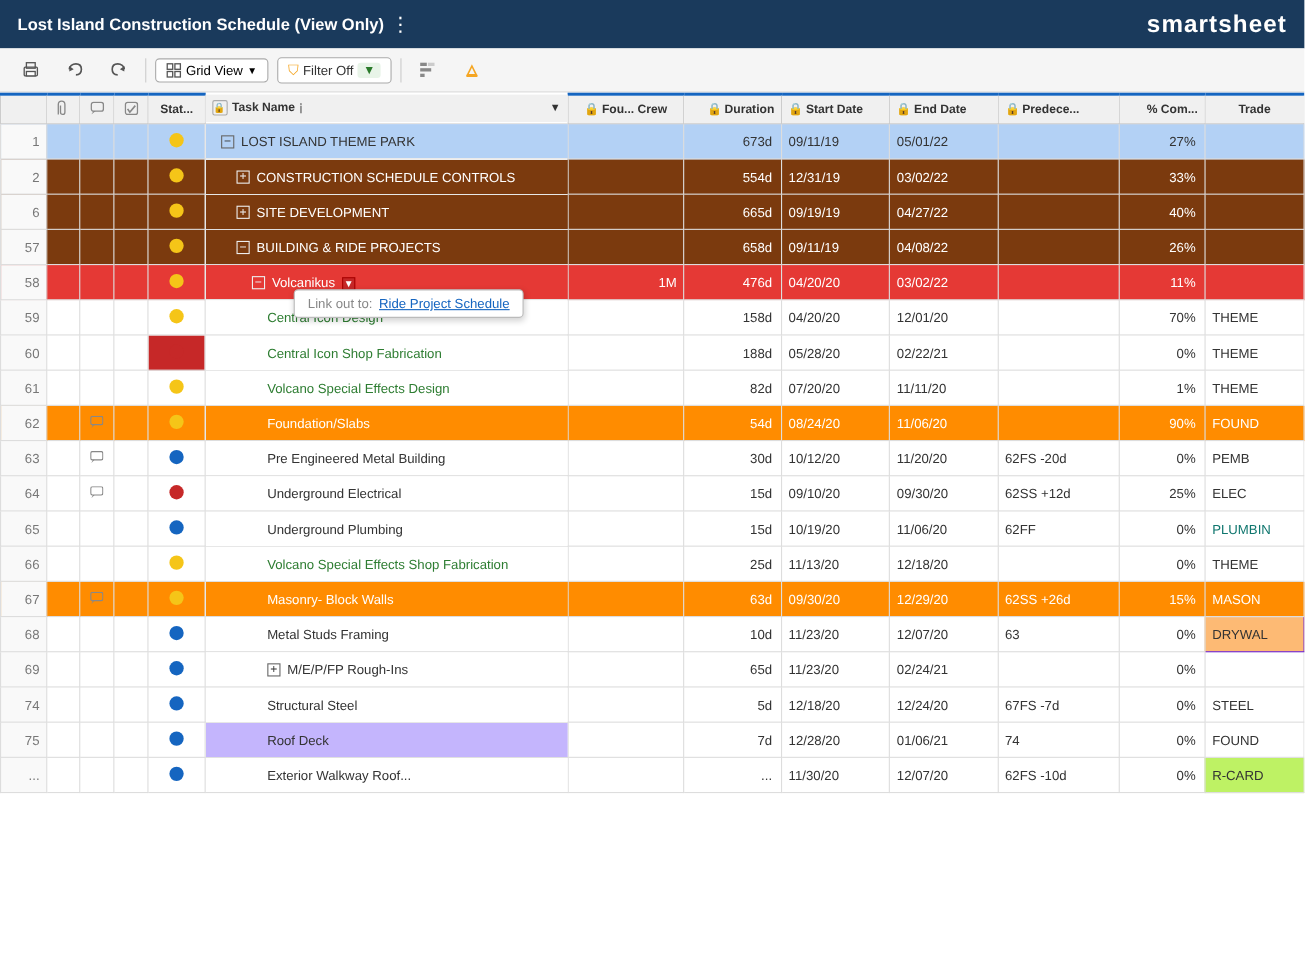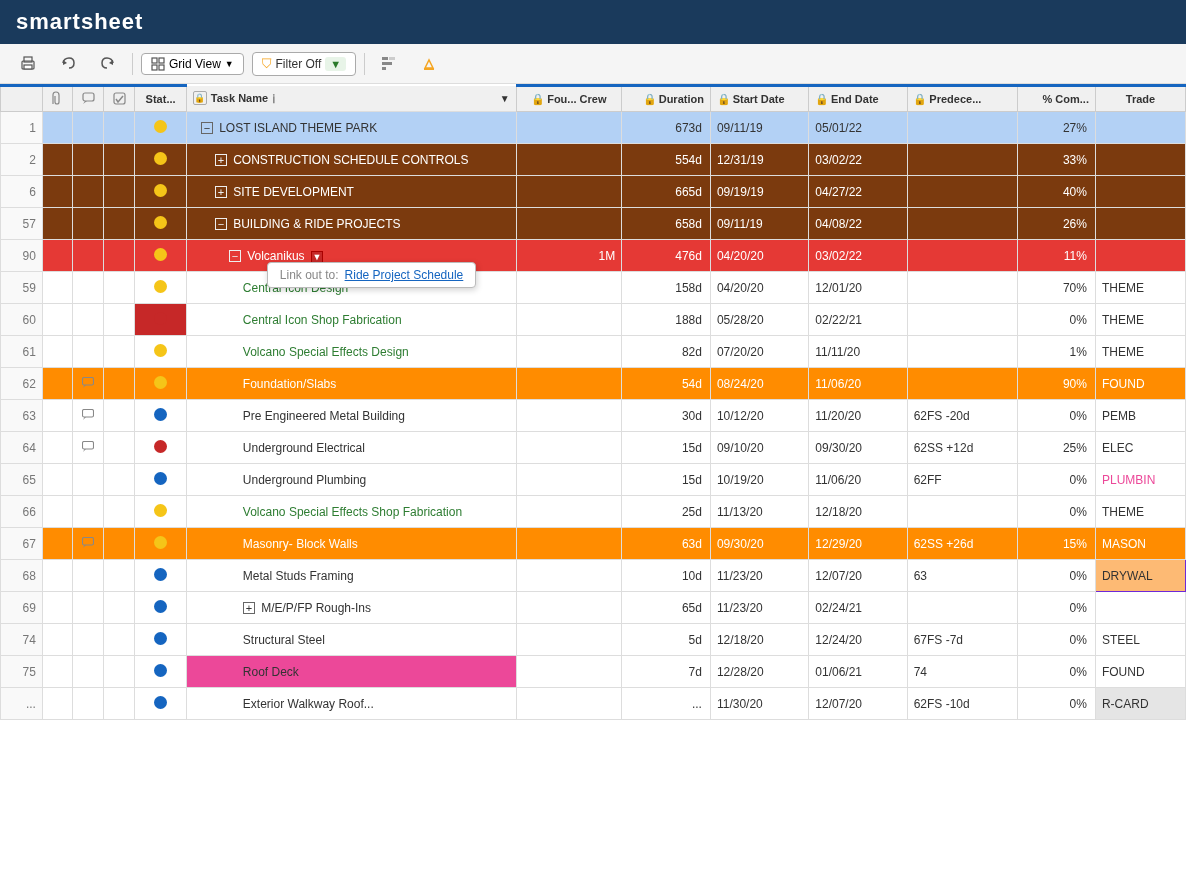--- a/index.html
+++ b/index.html
@@ -137,20 +137,24 @@
     .col-start { width: 80px; }
     .col-end { width: 80px; }
     .col-pred { width: 90px; }
     .col-pct { width: 65px; text-align: right; }
     .col-trade { width: 70px; }
   </style>
 </head>
 <body>
 
 <div class="app-header">
+  <div style="display:flex;align-items:center;gap:6px;">
+    <span style="font-size:15px;font-weight:bold;color:#fff;">Lost Island Construction Schedule (View Only)</span>
+    <span style="font-size:18px;cursor:pointer;color:#fff;">⋮</span>
+  </div>
   <div style="font-size:22px;font-weight:bold;color:#fff;letter-spacing:1px;">smartsheet</div>
 </div>
 
 <div class="toolbar">
   <button class="toolbar-btn" title="Print">
     <svg width="16" height="16" viewBox="0 0 16 16">
       <rect x="2" y="5" width="12" height="8" rx="1" fill="none" stroke="#555" stroke-width="1.2"></rect>
       <rect x="4" y="1" width="8" height="5" fill="none" stroke="#555" stroke-width="1.2"></rect>
       <rect x="4" y="9" width="8" height="4" fill="#fff" stroke="#555" stroke-width="1.2"></rect>
     </svg>
@@ -367,21 +371,21 @@
       <td class="col-found" style="border:1px solid #ddd;text-align:center;background:#7b3a0e;color:#fff;"></td>
       <td class="col-dur" style="border:1px solid #ddd;text-align:right;background:#7b3a0e;color:#fff;padding-right:8px;">658d</td>
       <td class="col-start" style="border:1px solid #ddd;background:#7b3a0e;color:#fff;padding-left:6px;">09/11/19</td>
       <td class="col-end" style="border:1px solid #ddd;background:#7b3a0e;color:#fff;padding-left:6px;">04/08/22</td>
       <td class="col-pred" style="border:1px solid #ddd;background:#7b3a0e;color:#fff;padding-left:6px;"></td>
       <td class="col-pct" style="border:1px solid #ddd;text-align:right;background:#7b3a0e;color:#fff;padding-right:8px;">26%</td>
       <td class="col-trade" style="border:1px solid #ddd;background:#7b3a0e;color:#fff;padding-left:6px;"></td>
     </tr>
 
     <tr style="background:#e53935; height:32px;">
-      <td class="row-num" style="background:#f9f9f9;color:#777;text-align:right;border:1px solid #ddd;padding:3px 6px;">90</td>
+      <td class="row-num" style="background:#f9f9f9;color:#777;text-align:right;border:1px solid #ddd;padding:3px 6px;">58</td>
       <td class="col-attach" style="border:1px solid #ddd;text-align:center;background:#e53935;"></td>
       <td class="col-comment" style="border:1px solid #ddd;text-align:center;background:#e53935;"></td>
       <td class="col-check" style="border:1px solid #ddd;text-align:center;background:#e53935;"></td>
       <td class="col-status" style="border:1px solid #ddd;text-align:center;background:#e53935;">
         <span class="dot" style="background:#f5c518;width:13px;height:13px;border-radius:50%;display:inline-block;"></span>
       </td>
       <td class="col-task" style="border:1px solid #ddd;background:#e53935;padding:3px 6px;padding-left:42px;position:relative;cursor:pointer;">
         <span><span style="display:inline-block;width:12px;height:12px;border:1px solid #eee;line-height:10px;text-align:center;font-size:11px;color:#eee;margin-right:3px;vertical-align:middle;cursor:pointer;">−</span></span>
         <span style="color:#fff;font-size:12px;">Volcanikus</span>
         <span style="display:inline-block;width:12px;height:12px;background:#c62828;border:1px solid #a00;line-height:11px;text-align:center;font-size:9px;color:#fff;margin-left:3px;cursor:pointer;">▼</span>
@@ -559,21 +563,21 @@
         <span style="color:#333;font-size:12px;">Underground Plumbing</span>
         
         
       </td>
       <td class="col-found" style="border:1px solid #ddd;text-align:center;background:#fff;color:#333;"></td>
       <td class="col-dur" style="border:1px solid #ddd;text-align:right;background:#fff;color:#333;padding-right:8px;">15d</td>
       <td class="col-start" style="border:1px solid #ddd;background:#fff;color:#333;padding-left:6px;">10/19/20</td>
       <td class="col-end" style="border:1px solid #ddd;background:#fff;color:#333;padding-left:6px;">11/06/20</td>
       <td class="col-pred" style="border:1px solid #ddd;background:#fff;color:#333;padding-left:6px;">62FF</td>
       <td class="col-pct" style="border:1px solid #ddd;text-align:right;background:#fff;color:#333;padding-right:8px;">0%</td>
-      <td class="col-trade" style="border:1px solid #ddd;background:#fff;color:#ec4899;padding-left:6px;">PLUMBIN</td>
+      <td class="col-trade" style="border:1px solid #ddd;background:#fff;color:#0f766e;padding-left:6px;">PLUMBIN</td>
     </tr>
 
     <tr style="background:#fff; height:32px;">
       <td class="row-num" style="background:#f9f9f9;color:#777;text-align:right;border:1px solid #ddd;padding:3px 6px;">66</td>
       <td class="col-attach" style="border:1px solid #ddd;text-align:center;background:#fff;"></td>
       <td class="col-comment" style="border:1px solid #ddd;text-align:center;background:#fff;"></td>
       <td class="col-check" style="border:1px solid #ddd;text-align:center;background:#fff;"></td>
       <td class="col-status" style="border:1px solid #ddd;text-align:center;background:#fff;">
         <span class="dot" style="background:#f5c518;width:13px;height:13px;border-radius:50%;display:inline-block;"></span>
       </td>
@@ -688,21 +692,21 @@
     </tr>
 
     <tr style="background:#fff; height:32px;">
       <td class="row-num" style="background:#f9f9f9;color:#777;text-align:right;border:1px solid #ddd;padding:3px 6px;">75</td>
       <td class="col-attach" style="border:1px solid #ddd;text-align:center;background:#fff;"></td>
       <td class="col-comment" style="border:1px solid #ddd;text-align:center;background:#fff;"></td>
       <td class="col-check" style="border:1px solid #ddd;text-align:center;background:#fff;"></td>
       <td class="col-status" style="border:1px solid #ddd;text-align:center;background:#fff;">
         <span class="dot" style="background:#1565c0;width:13px;height:13px;border-radius:50%;display:inline-block;"></span>
       </td>
-      <td class="col-task" style="border:1px solid #ddd;background:#ec4899;padding:3px 6px;padding-left:56px;position:relative;cursor:pointer;">
+      <td class="col-task" style="border:1px solid #ddd;background:#c4b5fd;padding:3px 6px;padding-left:56px;position:relative;cursor:pointer;">
         <span></span>
         <span style="color:#333;font-size:12px;">Roof Deck</span>
         
         
       </td>
       <td class="col-found" style="border:1px solid #ddd;text-align:center;background:#fff;color:#333;"></td>
       <td class="col-dur" style="border:1px solid #ddd;text-align:right;background:#fff;color:#333;padding-right:8px;">7d</td>
       <td class="col-start" style="border:1px solid #ddd;background:#fff;color:#333;padding-left:6px;">12/28/20</td>
       <td class="col-end" style="border:1px solid #ddd;background:#fff;color:#333;padding-left:6px;">01/06/21</td>
       <td class="col-pred" style="border:1px solid #ddd;background:#fff;color:#333;padding-left:6px;">74</td>
@@ -723,17 +727,17 @@
         <span style="color:#333;font-size:12px;">Exterior Walkway Roof...</span>
         
         
       </td>
       <td class="col-found" style="border:1px solid #ddd;text-align:center;background:#fff;color:#333;"></td>
       <td class="col-dur" style="border:1px solid #ddd;text-align:right;background:#fff;color:#333;padding-right:8px;">...</td>
       <td class="col-start" style="border:1px solid #ddd;background:#fff;color:#333;padding-left:6px;">11/30/20</td>
       <td class="col-end" style="border:1px solid #ddd;background:#fff;color:#333;padding-left:6px;">12/07/20</td>
       <td class="col-pred" style="border:1px solid #ddd;background:#fff;color:#333;padding-left:6px;">62FS -10d</td>
       <td class="col-pct" style="border:1px solid #ddd;text-align:right;background:#fff;color:#333;padding-right:8px;">0%</td>
-      <td class="col-trade" style="border:1px solid #ddd;background:#e5e5e5;color:#333;padding-left:6px;">R-CARD</td>
+      <td class="col-trade" style="border:1px solid #ddd;background:#bef264;color:#333;padding-left:6px;">R-CARD</td>
     </tr>
   </tbody>
   </table>
 </div>
 
 </body></html>

